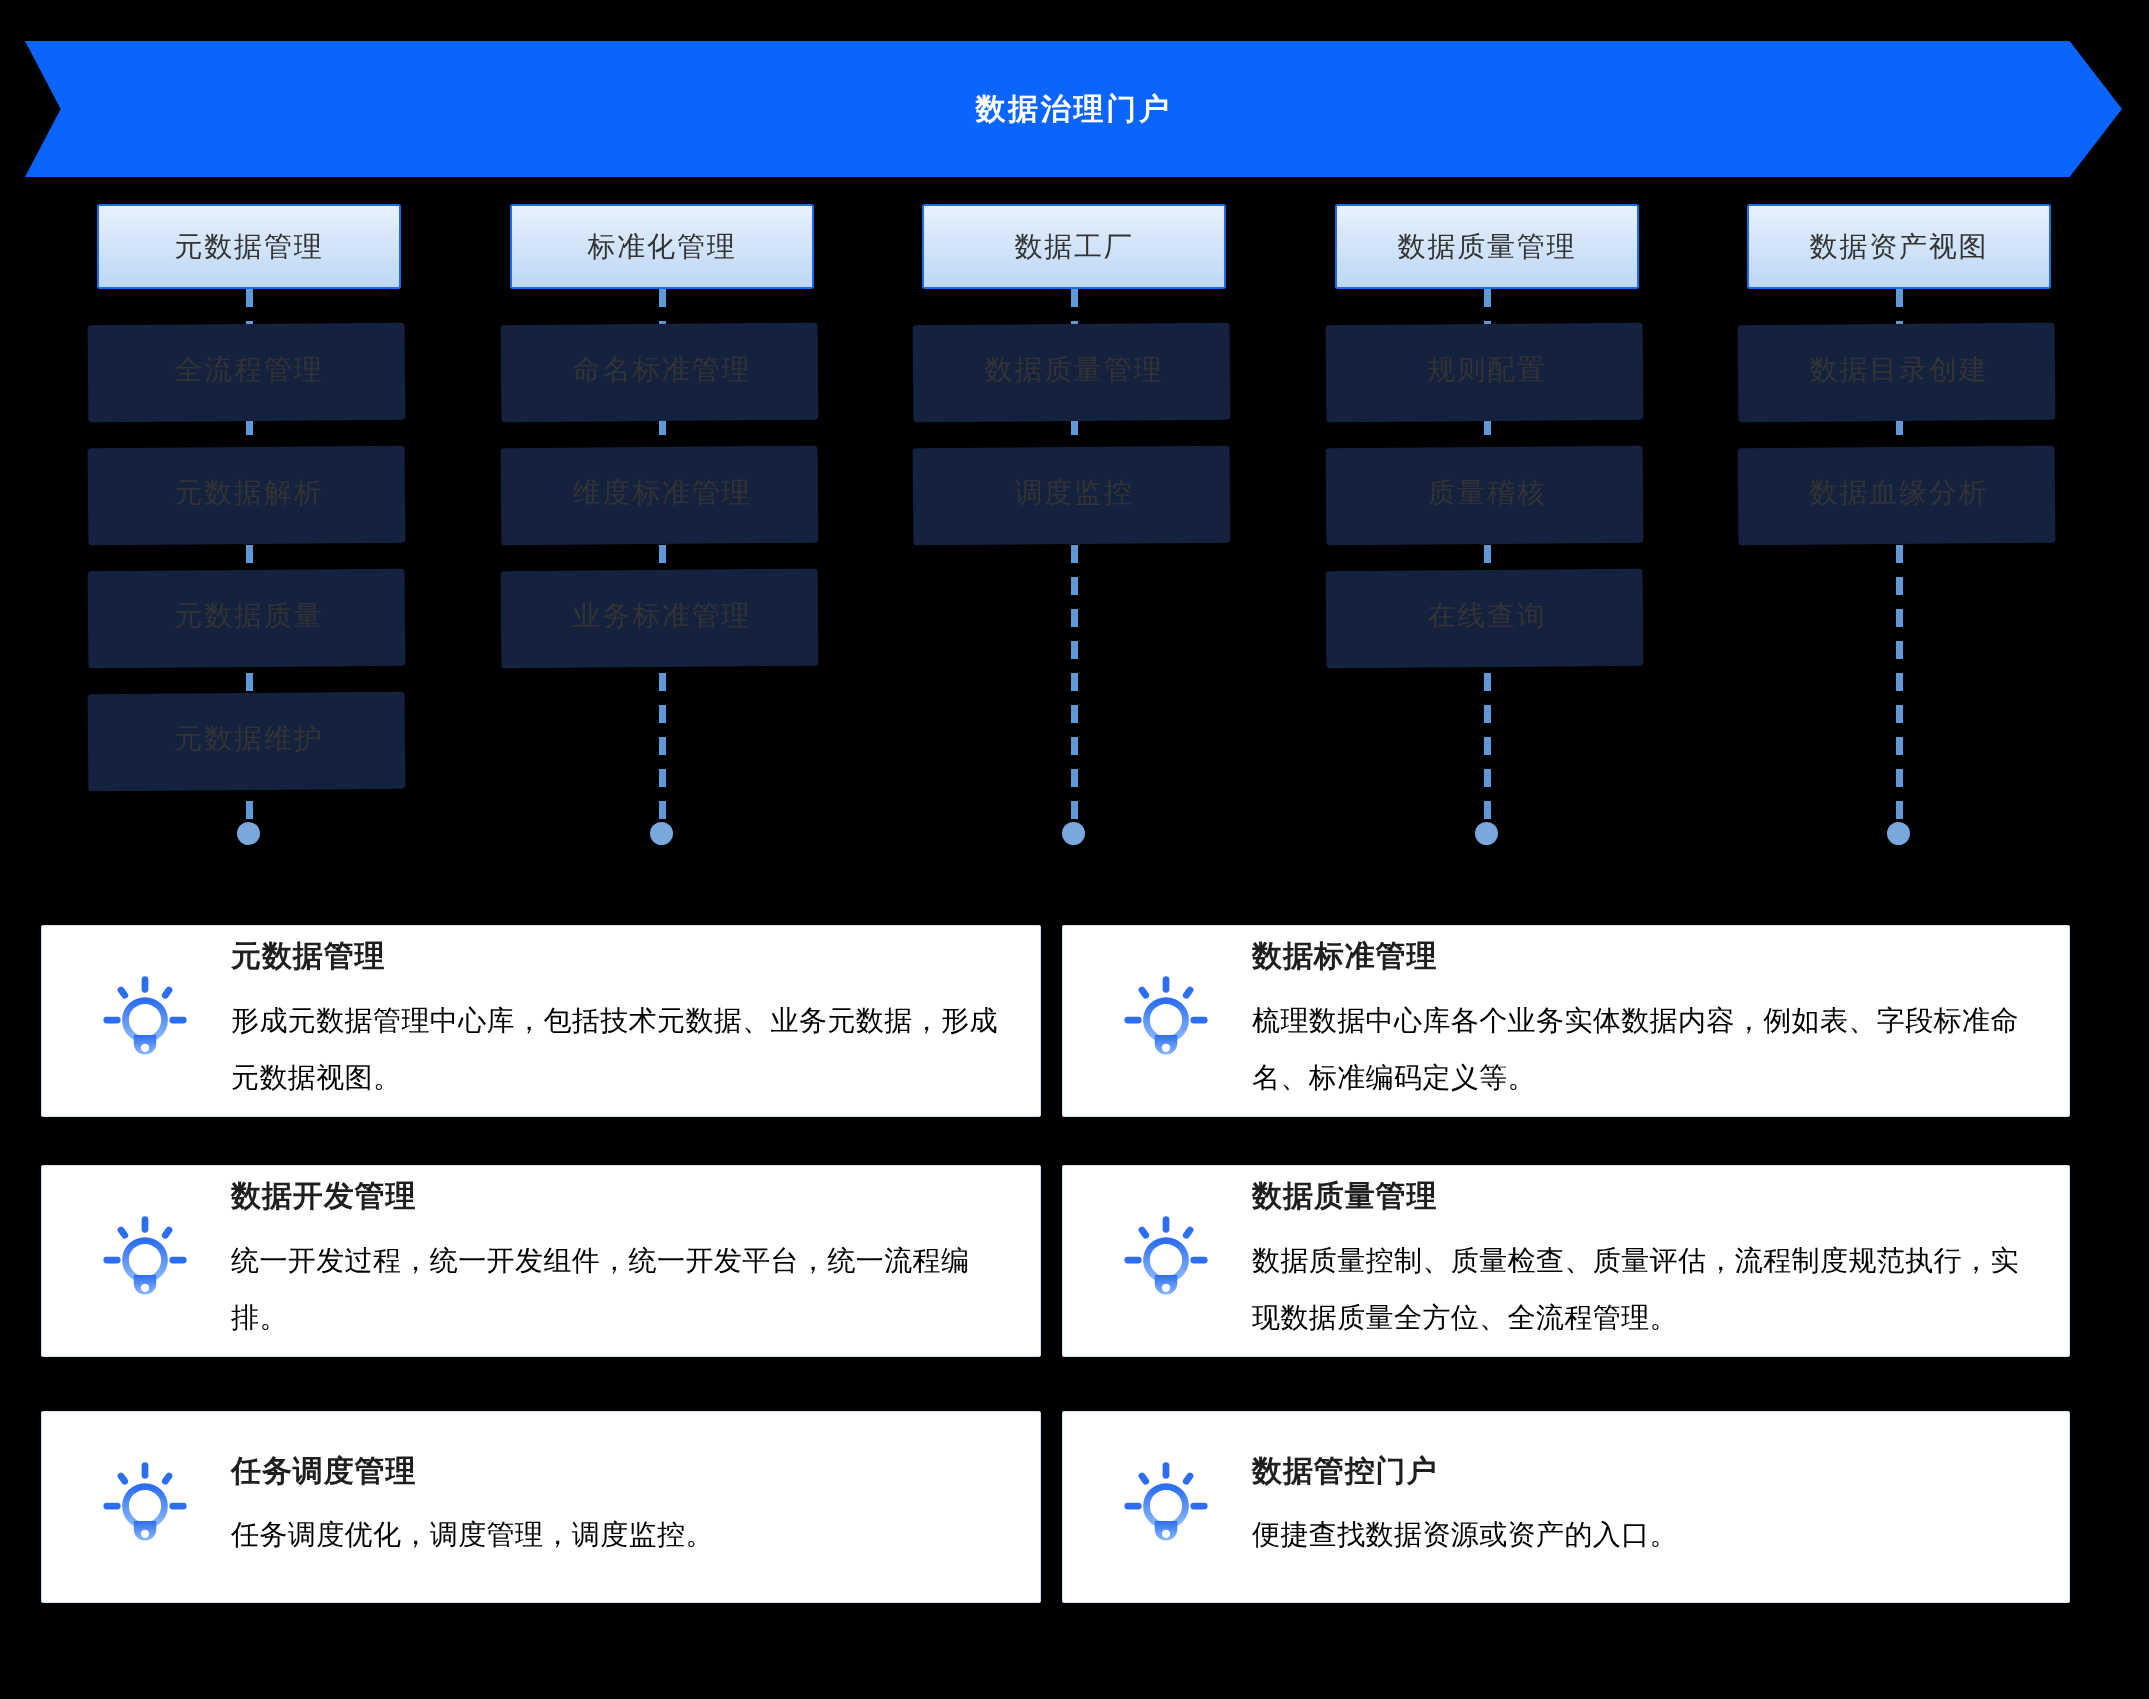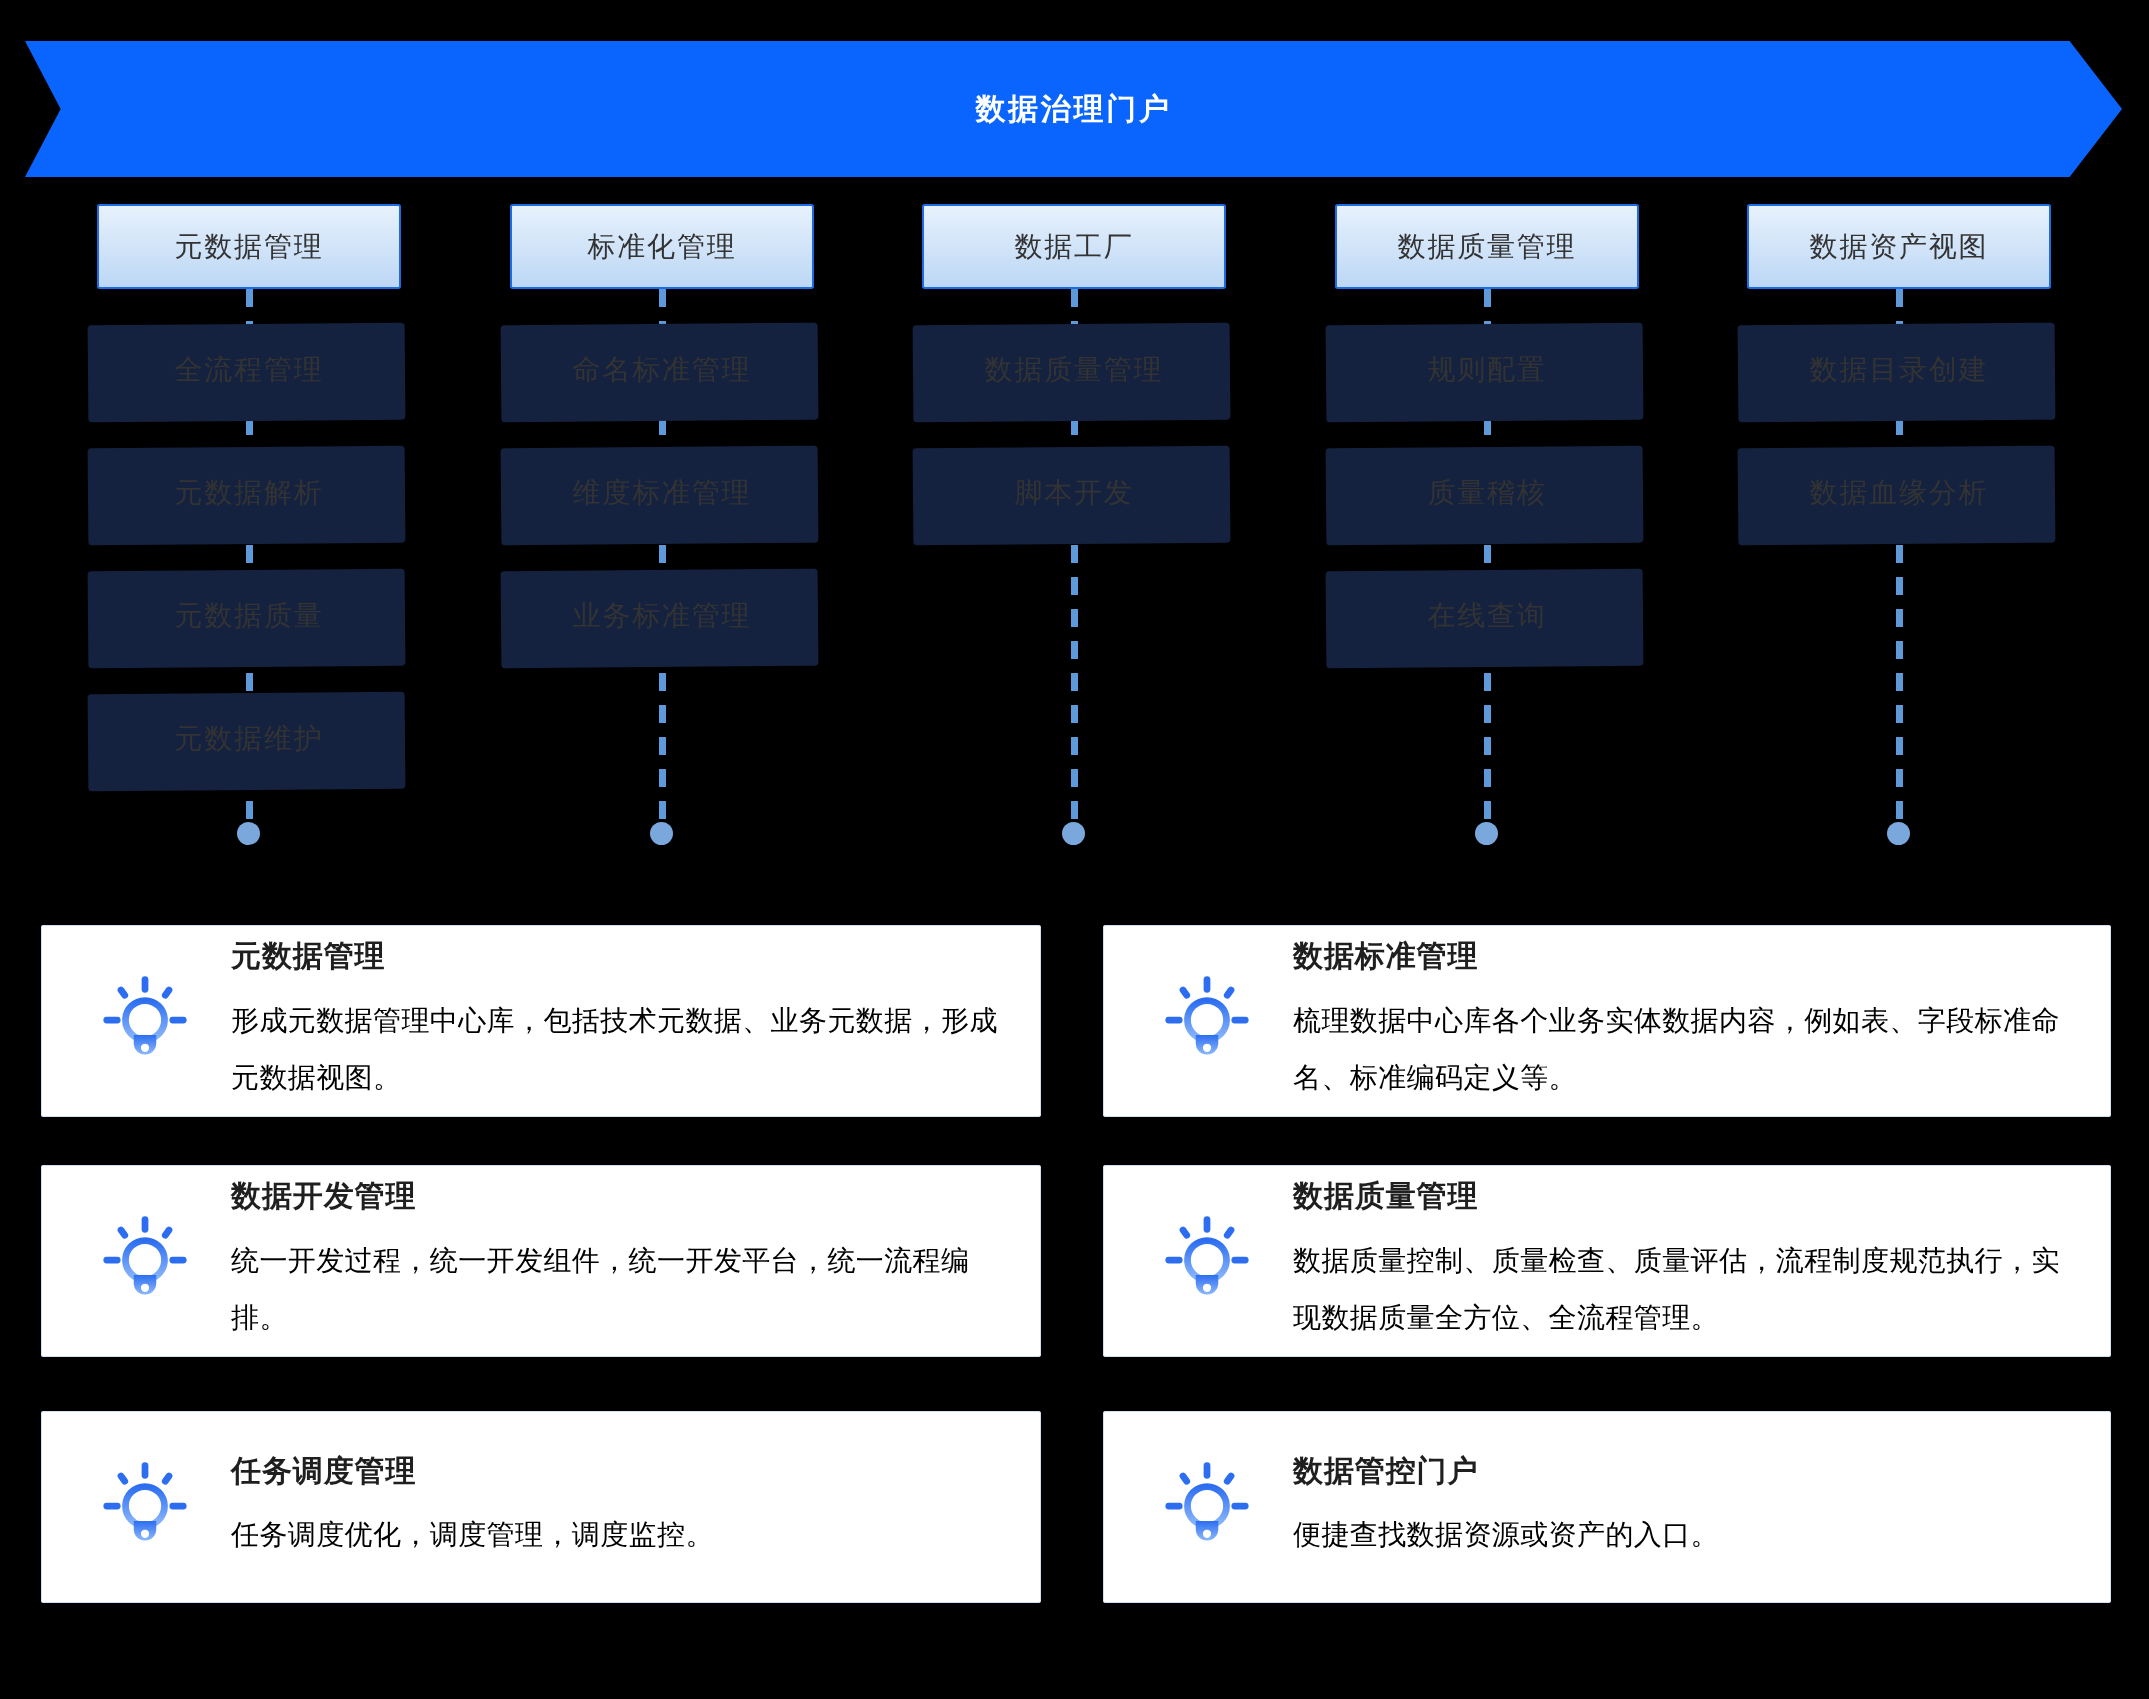--- a/index.html
+++ b/index.html
@@ -67,21 +67,21 @@
   }
 
   
   .card{
     position:absolute;box-sizing:border-box;height:192px;
     background:#ffffff;border:1.8px solid #cfe0f3;border-radius:1.8px;
     display:flex;align-items:center;
     padding:0 40px 0 56px;
   }
   .card.left{left:41px;width:1000px;}
-  .card.right{left:1103px;width:1008px;font-family:Liberation Serif, serif;}
+  .card.right{left:1062px;width:1008px;font-family:Liberation Serif, serif;}
   .row-1{top:925px;}
   .row-2{top:1165px;}
   .row-3{top:1411px;}
 
   .card-icon{flex:0 0 94px;width:94px;display:flex;align-items:center;justify-content:center;}
   .card-text{flex:1;padding-left:39px;}
   .card-title{font-size:30px;font-weight:bold;color:#1f1f1f;margin-bottom:14.3px;letter-spacing:0.9px;}
   .card-body{font-size:28px;color:#000000;line-height:57px;letter-spacing:0.4px;}
 </style>
 </head>
@@ -119,21 +119,21 @@
     <div class="node sub-box">命名标准管理</div>
     <div class="node sub-box">维度标准管理</div>
     <div class="node sub-box">业务标准管理</div>
   </div>
 
   <div class="column col-3">
     <div class="connector"></div>
     <div class="connector-dot"></div>
     <div class="node header-box">数据工厂</div>
     <div class="node sub-box">数据质量管理</div>
-    <div class="node sub-box">脚本开发</div>
+    <div class="node sub-box">调度监控</div>
   </div>
 
   <div class="column col-4">
     <div class="connector"></div>
     <div class="connector-dot"></div>
     <div class="node header-box">数据质量管理</div>
     <div class="node sub-box">规则配置</div>
     <div class="node sub-box">质量稽核</div>
     <div class="node sub-box">在线查询</div>
   </div>

